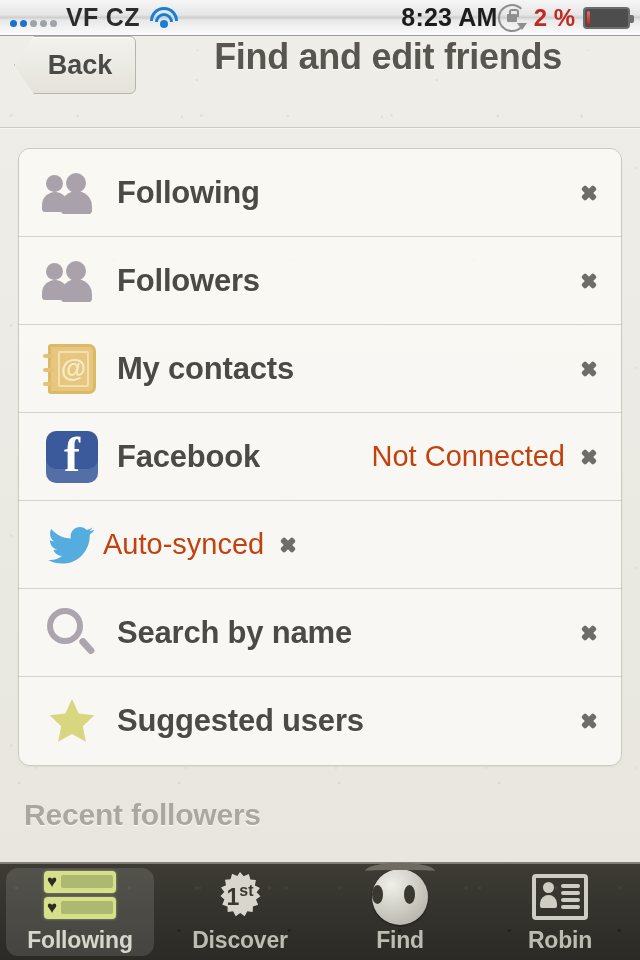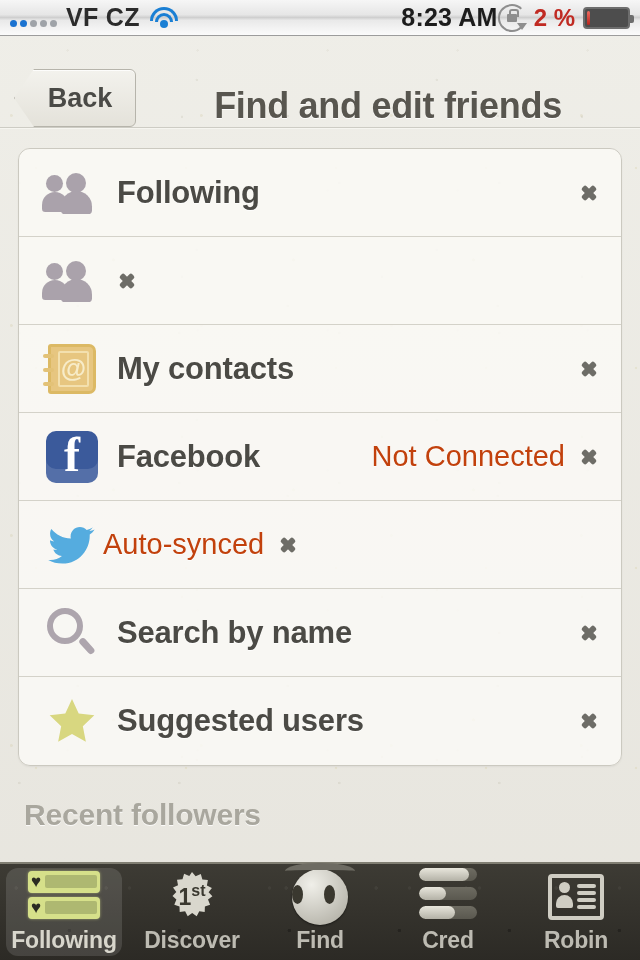--- a/index.html
+++ b/index.html
@@ -85,21 +85,21 @@
   .wifi i:nth-child(1){ width:28px; height:14px; top:0; }
   .wifi i:nth-child(2){ width:18px; height:9px;  top:6px; }
   .wifi i:nth-child(3){
     width:8px; height:8px; top:13px; border:none; border-radius:50%;
     background:#1a7fd4;
   }
 
   
   .navbar{
     position:absolute; top:36px; left:0; width:640px; height:92px;
-    display:flex; align-items:flex-end; z-index:30;
+    display:flex; align-items:flex-start; z-index:30;
     border-bottom:1px solid #cdccc4;
     box-shadow:0 1px 0 #f6f5f0;
   }
   .backbtn{
     margin-left:14px; height:58px; min-width:122px;
     display:flex; align-items:center; justify-content:center;
     background:linear-gradient(#f3f2ed,#e4e2da);
     border:1px solid #b6b4ab;
     color:#4a4a46; font-size:27px; font-weight:bold;
     padding:0 16px 0 26px;
@@ -359,20 +359,21 @@
 
     <div class="row">
       <div class="ricon">
         <div class="people">
           <div class="p head pb-head"></div>
             <div class="p body pb-body"></div>
           <div class="p head pf-head"></div>
             <div class="p body pf-body"></div>
         </div>
       </div>
+      <div class="rlabel">Followers</div>
       <div class="rstatus"></div>
       <div class="chev"></div>
     </div>
 
     <div class="row">
       <div class="ricon">
         <div class="book">
           <span class="spiral s1"></span>
             <span class="spiral s2"></span>
             <span class="spiral s3"></span>
@@ -469,36 +470,20 @@
     <div class="ticon">
       <div class="snout">
           <span class="ears"></span>
           <i></i>
           <i></i>
         </div>
     </div>
     <div class="tlabel">Find</div>
   </div>
 
-  <div class="tab">
-    <div class="ticon">
-      <div class="credbars">
-        <div class="cbar">
-            <span style="width:86%"></span>
-          </div>
-        <div class="cbar">
-            <span style="width:46%"></span>
-          </div>
-        <div class="cbar">
-            <span style="width:62%"></span>
-          </div>
-      </div>
-    </div>
-    <div class="tlabel">Cred</div>
-  </div>
 
   <div class="tab">
     <div class="ticon">
       <div class="contactcard">
         <div class="av"></div>
         <div class="lines">
             <i></i>
             <i></i>
             <i></i>
             <i></i>

